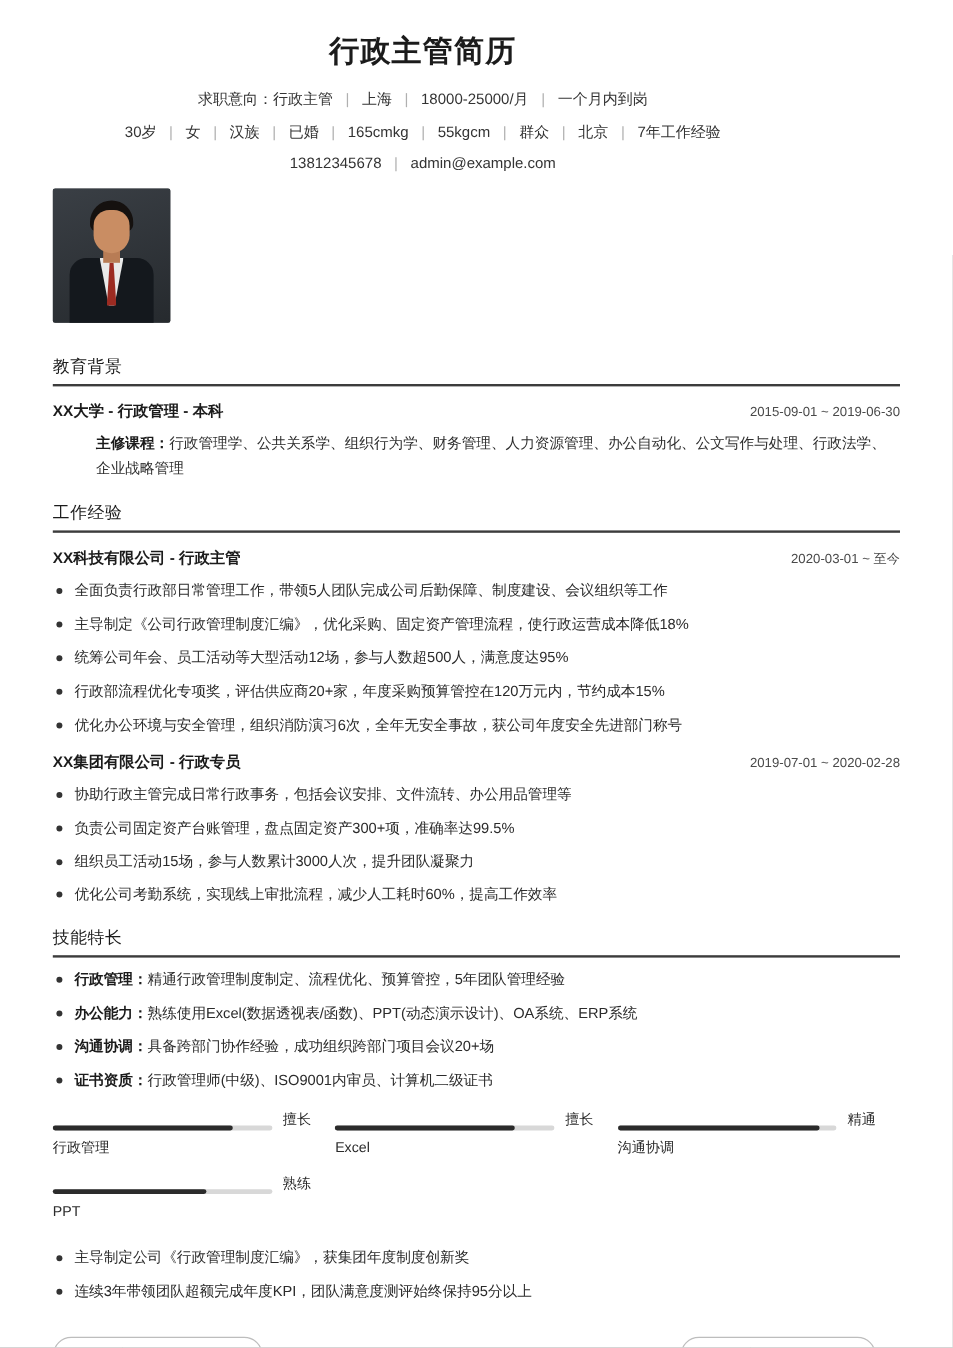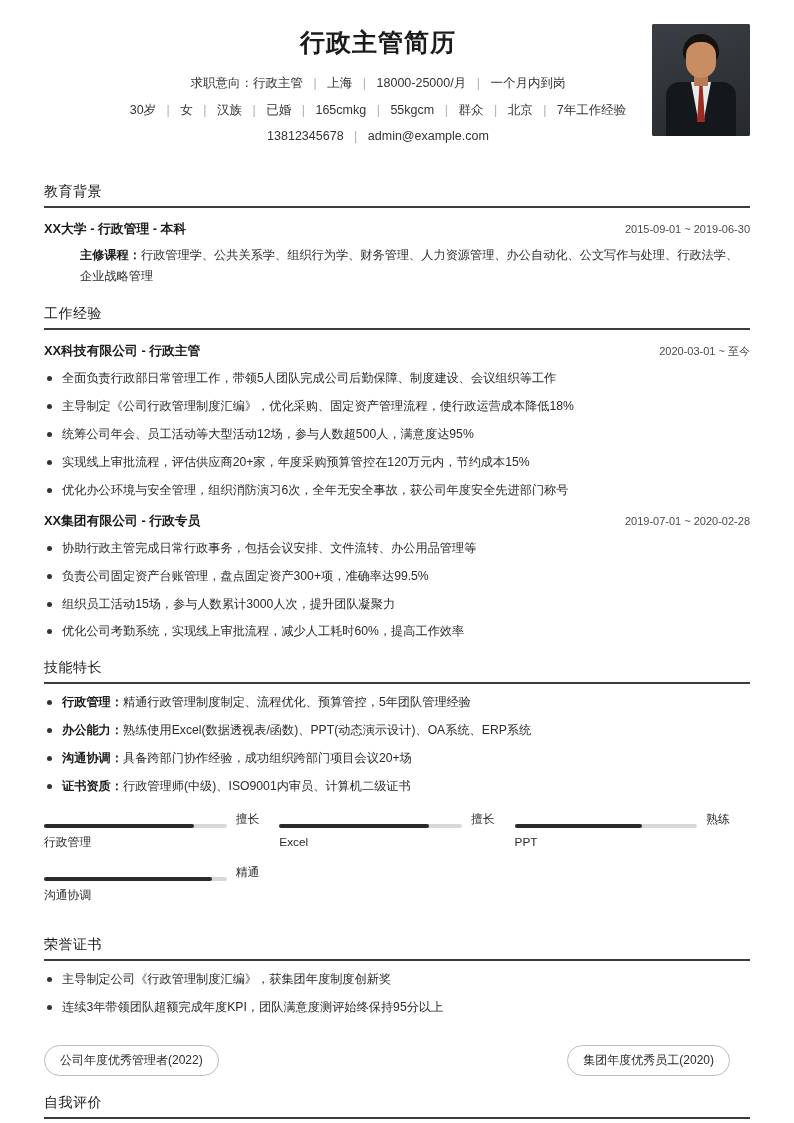--- a/index.html
+++ b/index.html
@@ -21,20 +21,21 @@
   .inner {
     padding: 22px 44px 0 44px;
   }
 
   
   .header {
     display: flex;
     align-items: flex-start;
     justify-content: space-between;
     padding-bottom: 10px;
+    flex-direction: column;
   }
   .header-main {
     flex: 1;
     text-align: center;
     padding-top: 4px;
     padding-left: 60px;
   }
   .resume-title {
     font-size: 25px;
     font-weight: bold;
@@ -327,21 +328,21 @@
 
     <div class="entry">
       <div class="entry-row">
         <div class="entry-title">XX科技有限公司 - 行政主管</div>
         <div class="entry-date">2020-03-01 ~ 至今</div>
       </div>
       <ul class="bullets">
         <li>全面负责行政部日常管理工作，带领5人团队完成公司后勤保障、制度建设、会议组织等工作</li>
         <li>主导制定《公司行政管理制度汇编》，优化采购、固定资产管理流程，使行政运营成本降低18%</li>
         <li>统筹公司年会、员工活动等大型活动12场，参与人数超500人，满意度达95%</li>
-        <li>实现线上审批流程，评估供应商20+家，年度采购预算管控在120万元内，节约成本15%</li>
+        <li>行政部流程优化专项奖，评估供应商20+家，年度采购预算管控在120万元内，节约成本15%</li>
         <li>优化办公环境与安全管理，组织消防演习6次，全年无安全事故，获公司年度安全先进部门称号</li>
       </ul>
     </div>
 
     <div class="entry">
       <div class="entry-row">
         <div class="entry-title">XX集团有限公司 - 行政专员</div>
         <div class="entry-date">2019-07-01 ~ 2020-02-28</div>
       </div>
       <ul class="bullets">
@@ -377,40 +378,37 @@
           <div class="bar">
               <span style="width: 82%;"></span>
             </div>
           <div class="skill-level">擅长</div>
         </div>
         <div class="skill-name">Excel</div>
       </div>
       <div class="skill-item">
         <div class="skill-track">
           <div class="bar">
+              <span style="width: 92%;"></span>
+            </div>
+          <div class="skill-level">精通</div>
+        </div>
+        <div class="skill-name">沟通协调</div>
+      </div>
+      <div class="skill-item">
+        <div class="skill-track">
+          <div class="bar">
               <span style="width: 70%;"></span>
             </div>
           <div class="skill-level">熟练</div>
         </div>
         <div class="skill-name">PPT</div>
       </div>
-      <div class="skill-item">
-        <div class="skill-track">
-          <div class="bar">
-              <span style="width: 92%;"></span>
-            </div>
-          <div class="skill-level">精通</div>
-        </div>
-        <div class="skill-name">沟通协调</div>
-      </div>
-    </div>
-
-    <div class="section-head">
-      <div class="section-title">荣誉证书</div>
-    </div>
+    </div>
+
     <ul class="bullets">
       <li>主导制定公司《行政管理制度汇编》，获集团年度制度创新奖</li>
       <li>连续3年带领团队超额完成年度KPI，团队满意度测评始终保持95分以上</li>
     </ul>
     <div class="tags">
       <div class="tag">公司年度优秀管理者(2022)</div>
       <div class="tag">集团年度优秀员工(2020)</div>
     </div>
 
     <div class="section-head">

